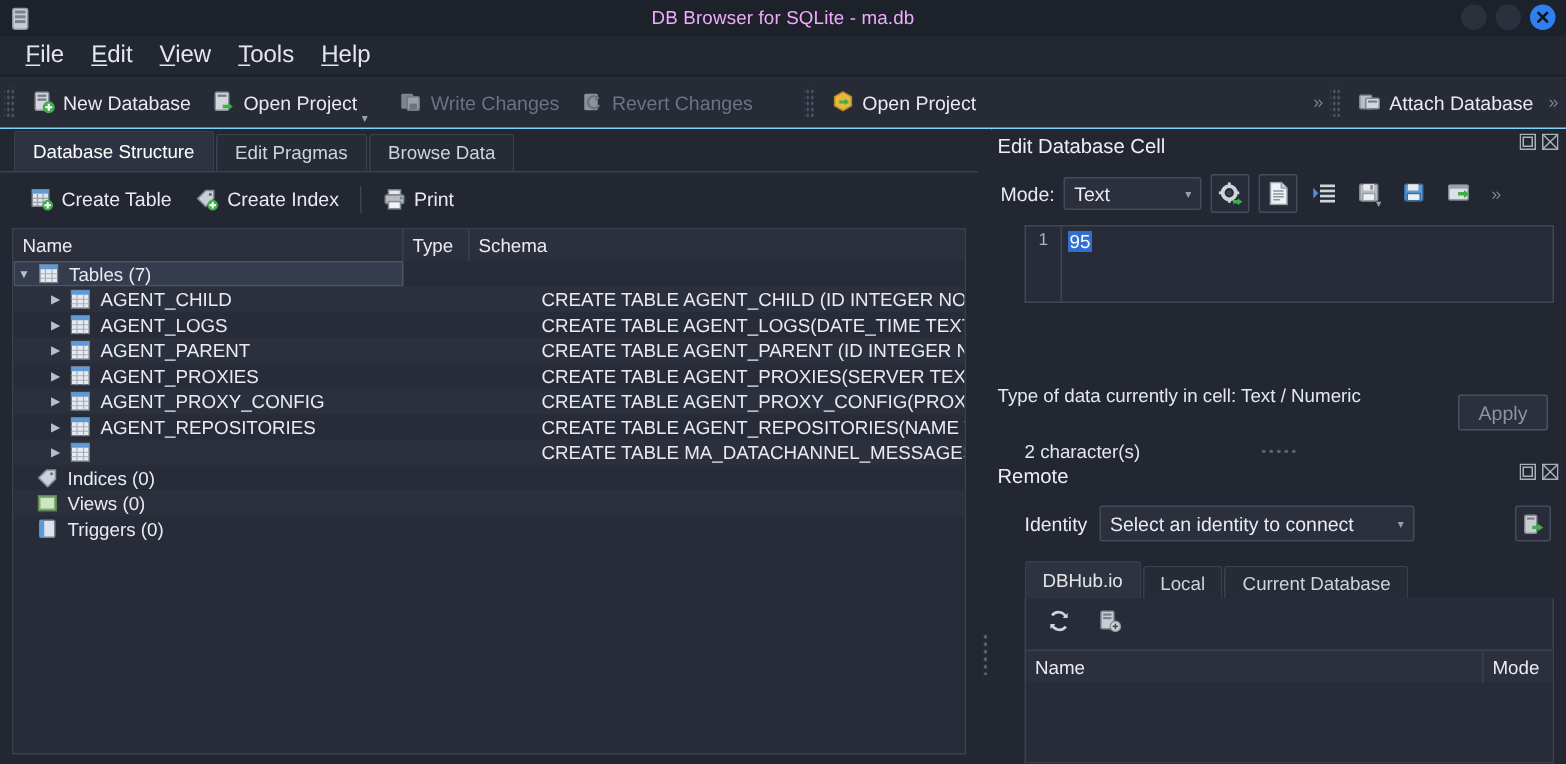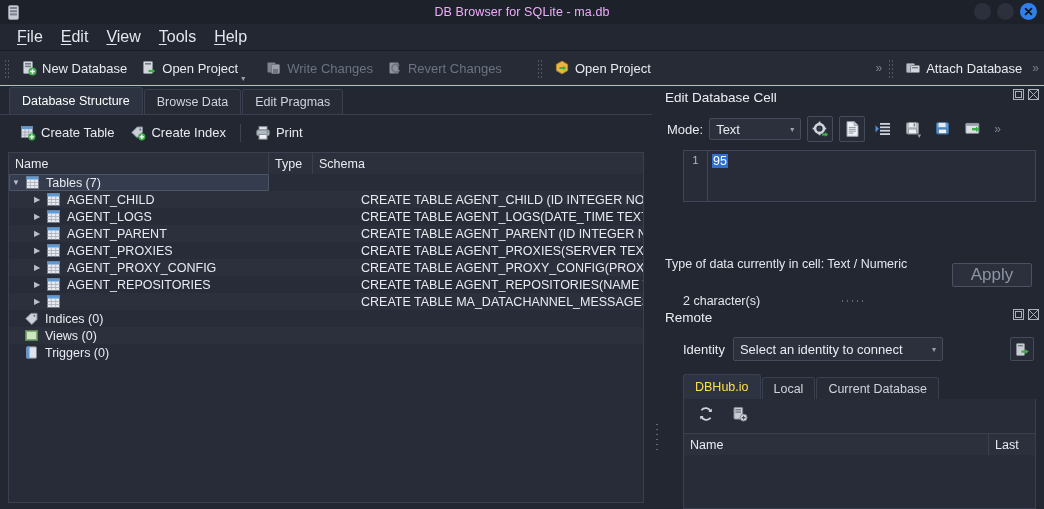--- a/index.html
+++ b/index.html
@@ -169,24 +169,24 @@
   }
   .cellcontent{flex:1;padding:3px 0 0 4px;font-size:12.5px;}
   .selhl{background:#2f6fd0;color:#ffffff;padding:0 1px;}
 
   .typeinfo{
     position:absolute;left:4px;top:170px;width:250px;
     font-size:12.5px;color:#e4e7ed;line-height:17px;
   }
   .charinfo{position:absolute;left:22px;top:208px;font-size:12.5px;color:#e4e7ed;}
   .applybtn{
-    position:absolute;right:12px;top:177px;width:80px;height:24px;
+    position:absolute;right:12px;top:177px;width:60px;height:24px;
     background:#2b303c;border:1px solid #4a５1;border-radius:2px;
     display:flex;align-items:center;justify-content:center;
-    font-size:17px;color:#8d94a2;box-sizing:border-box;
+    font-size:13px;color:#8d94a2;box-sizing:border-box;
   }
   .applybtn{border:1px solid #4a5161;}
 
   .hsplit{
     position:absolute;left:0;right:0;top:210px;height:10px;
   }
   .hdots{
     position:absolute;left:50%;transform:translateX(-50%);top:3px;width:26px;height:3px;
     background-image:radial-gradient(circle,#616876 1px,transparent 1.1px);
     background-size:5px 4px;
@@ -200,21 +200,21 @@
   }
   .ident-combo .caret{margin-left:auto;font-size:8px;color:#9aa1ae;}
 
   .rtabsbox{position:absolute;left:22px;right:8px;top:68px;bottom:0;}
   .rtabbar{display:flex;align-items:flex-end;height:25px;border-bottom:1px solid #3a4050;}
   .rtab{
     height:22px;padding:0 11px;display:flex;align-items:center;font-size:12.5px;
     color:#cfd3db;background:#262b36;border:1px solid #3a4050;border-bottom:none;
     border-radius:3px 3px 0 0;margin-right:1px;box-sizing:border-box;
   }
-  .rtab.active{background:#2d3340;color:#fde047;height:25px;}
+  .rtab.active{background:#2d3340;color:#e5e5e5;height:25px;}
   .rpanebody{
     position:absolute;left:0;right:0;top:25px;bottom:0;
     background:#272c38;border:1px solid #3a4050;border-top:none;box-sizing:border-box;
   }
   .rp-toolbar{height:30px;display:flex;align-items:center;gap:10px;padding-left:10px;}
   .rthead{
     position:absolute;left:0;right:0;top:34px;height:22px;background:#2b303c;
     border-top:1px solid #3a4050;border-bottom:1px solid #3a4050;display:flex;
   }
   .rth{font-size:12.5px;color:#e9ebf0;display:flex;align-items:center;padding-left:6px;box-sizing:border-box;}
@@ -329,24 +329,24 @@
     <div class="tb-chev" style="padding-right:6px">»</div>
   </div>
 
   <div class="leftpanel">
 
     <div class="tabbar">
       <div class="tab active">
         <span>Database Structure</span>
       </div>
       <div class="tab">
+        <span>Edit Pragmas</span>
+      </div>
+      <div class="tab">
         <span>Browse Data</span>
-      </div>
-      <div class="tab">
-        <span>Edit Pragmas</span>
       </div>
     </div>
 
     <div class="subtoolbar">
       <div class="sub-item">
         <svg class="ic" width="16" height="16" viewBox="0 0 16 16">
           <rect x="1.5" y="1.5" width="11" height="11" fill="#dfe3ea" stroke="#7f8590"></rect>
           <rect x="1.5" y="1.5" width="11" height="2.6" fill="#5d9ad6"></rect>
           <path d="M5 4.1v8.4M8.7 4.1v8.4M1.5 7.2h11M1.5 9.9h11" stroke="#9aa0aa" stroke-width=".8"></path>
           <circle cx="11.8" cy="11.8" r="3.6" fill="#3fae4b"></circle>
@@ -700,20 +700,20 @@
                 <rect x="2" y="1.5" width="8.6" height="11.6" rx="1" fill="#c8ccd3" stroke="#868b93"></rect>
                 <rect x="3.4" y="3" width="5.6" height="1.4" fill="#777d86"></rect>
                 <rect x="3.4" y="5.4" width="5.6" height="1.4" fill="#777d86"></rect>
                 <circle cx="11.6" cy="11.6" r="3.4" fill="#d9dde3" stroke="#8a9098"></circle>
                 <path d="M11.6 9.7v3.8M9.7 11.6h3.8" stroke="#4a505a" stroke-width="1.2"></path>
               </svg>
             </div>
           </div>
           <div class="rthead">
             <div class="rth name">Name</div>
-            <div class="rth last">Last</div>
+            <div class="rth last">Mode</div>
           </div>
           <div class="rtbody"></div>
         </div>
       </div>
     </div>
   </div>
 </div>
 
 </body></html>

